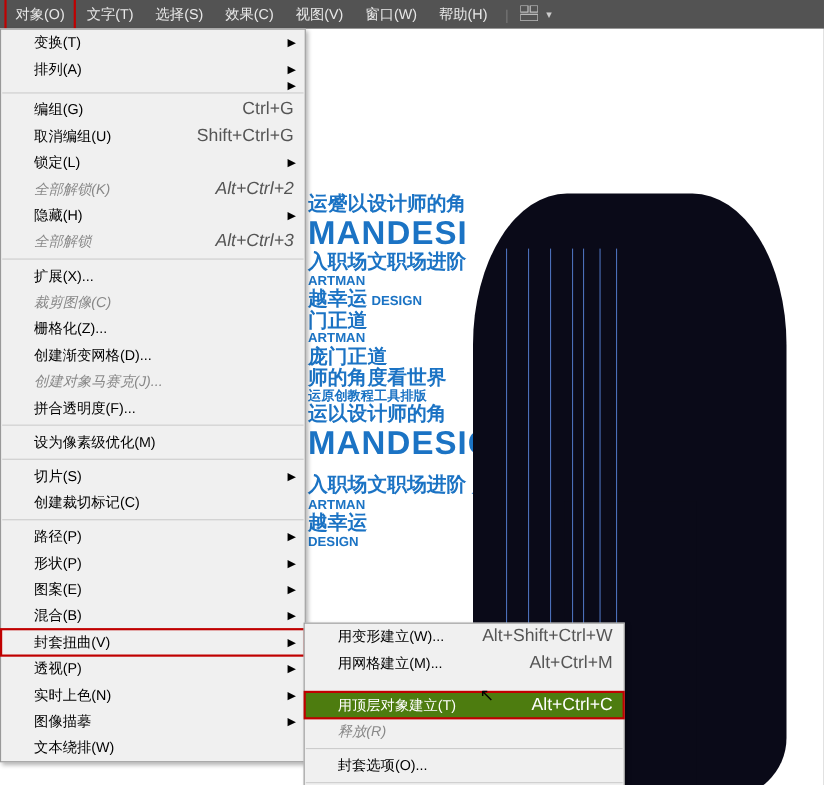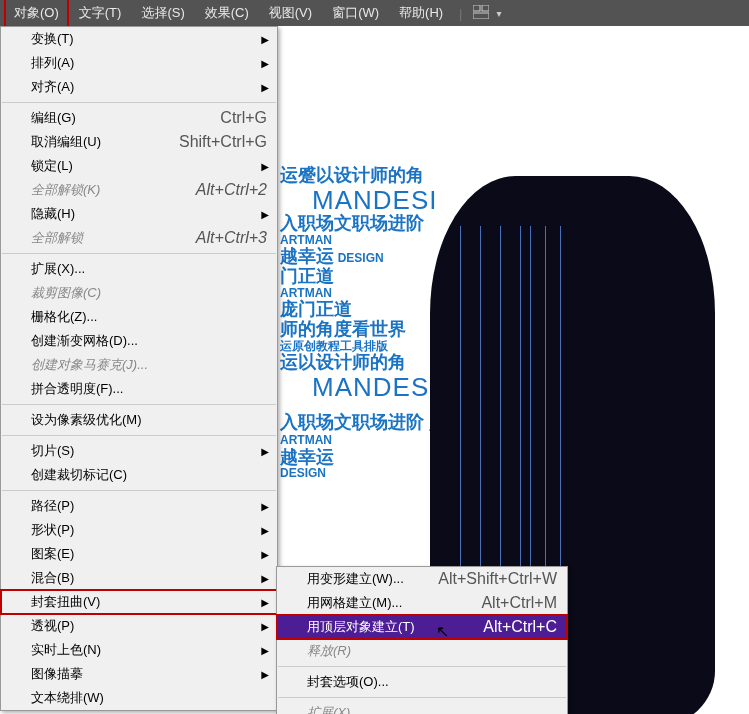--- a/index.html
+++ b/index.html
@@ -36,21 +36,21 @@
   position: absolute;
   top: 26px;
   left: 0;
   right: 0;
   bottom: 0;
   background: #fff;
 }
 .design-text {
   position: absolute;
   left: 280px;
-  top: 140px;
+  top: 150px;
   width: 200px;
   color: #1b73c4;
   font-weight: bold;
 }
 .vase {
   position: absolute;
   left: 430px;
   top: 150px;
   width: 285px;
   height: 550px;
@@ -122,39 +122,40 @@
   top: 566px;
   left: 276px;
   width: 292px;
   background: #f0f0f0;
   border: 1px solid #999;
   color: #000;
   box-shadow: 2px 2px 4px rgba(0,0,0,0.3);
   z-index: 11;
 }
 .submenu .menu-item.selected {
-  background: #4c1d95;
+  background: #4d7c0f;
   color: #fff;
+  margin-top: 14px;
 }
 .submenu .menu-item.selected .shortcut { color: #fff; text-align: center; }
 .cursor {
   position: absolute;
   top: 622px;
   left: 436px;
   z-index: 20;
   font-size: 16px;
   color: #000;
   pointer-events: none;
 }
 .blue-text-block {
   font-family: Arial, sans-serif;
   line-height: 1.1;
   white-space: nowrap;
 }
-.bt-big { font-size: 26px; font-weight: 400; letter-spacing: 1px; padding-left: 32px; }
+.bt-big { font-size: 30px; font-weight: 700; letter-spacing: 1px; }
 .bt-med { font-size: 18px; font-weight: bold; }
 .bt-sm { font-size: 12px; }
 </style>
 </head>
 <body>
 
 <div class="menubar">
   <span class="menubar-item highlighted">对象(O)</span>
   <span class="menubar-item">文字(T)</span>
   <span class="menubar-item">选择(S)</span>
@@ -207,21 +208,20 @@
 <div class="dropdown" id="main-dropdown">
     <div class="menu-item">
       <span class="label">变换(T)</span>
       <span class="arrow">▶</span>
     </div>
     <div class="menu-item">
       <span class="label">排列(A)</span>
       <span class="arrow">▶</span>
     </div>
     <div class="menu-item">
-      <span class="label">对齐(A)</span>
       <span class="arrow">▶</span>
     </div>
     <div class="menu-sep"></div>
     <div class="menu-item">
       <span class="label">编组(G)</span>
       <span class="shortcut">Ctrl+G</span>
     </div>
     <div class="menu-item">
       <span class="label">取消编组(U)</span>
       <span class="shortcut">Shift+Ctrl+G</span>

